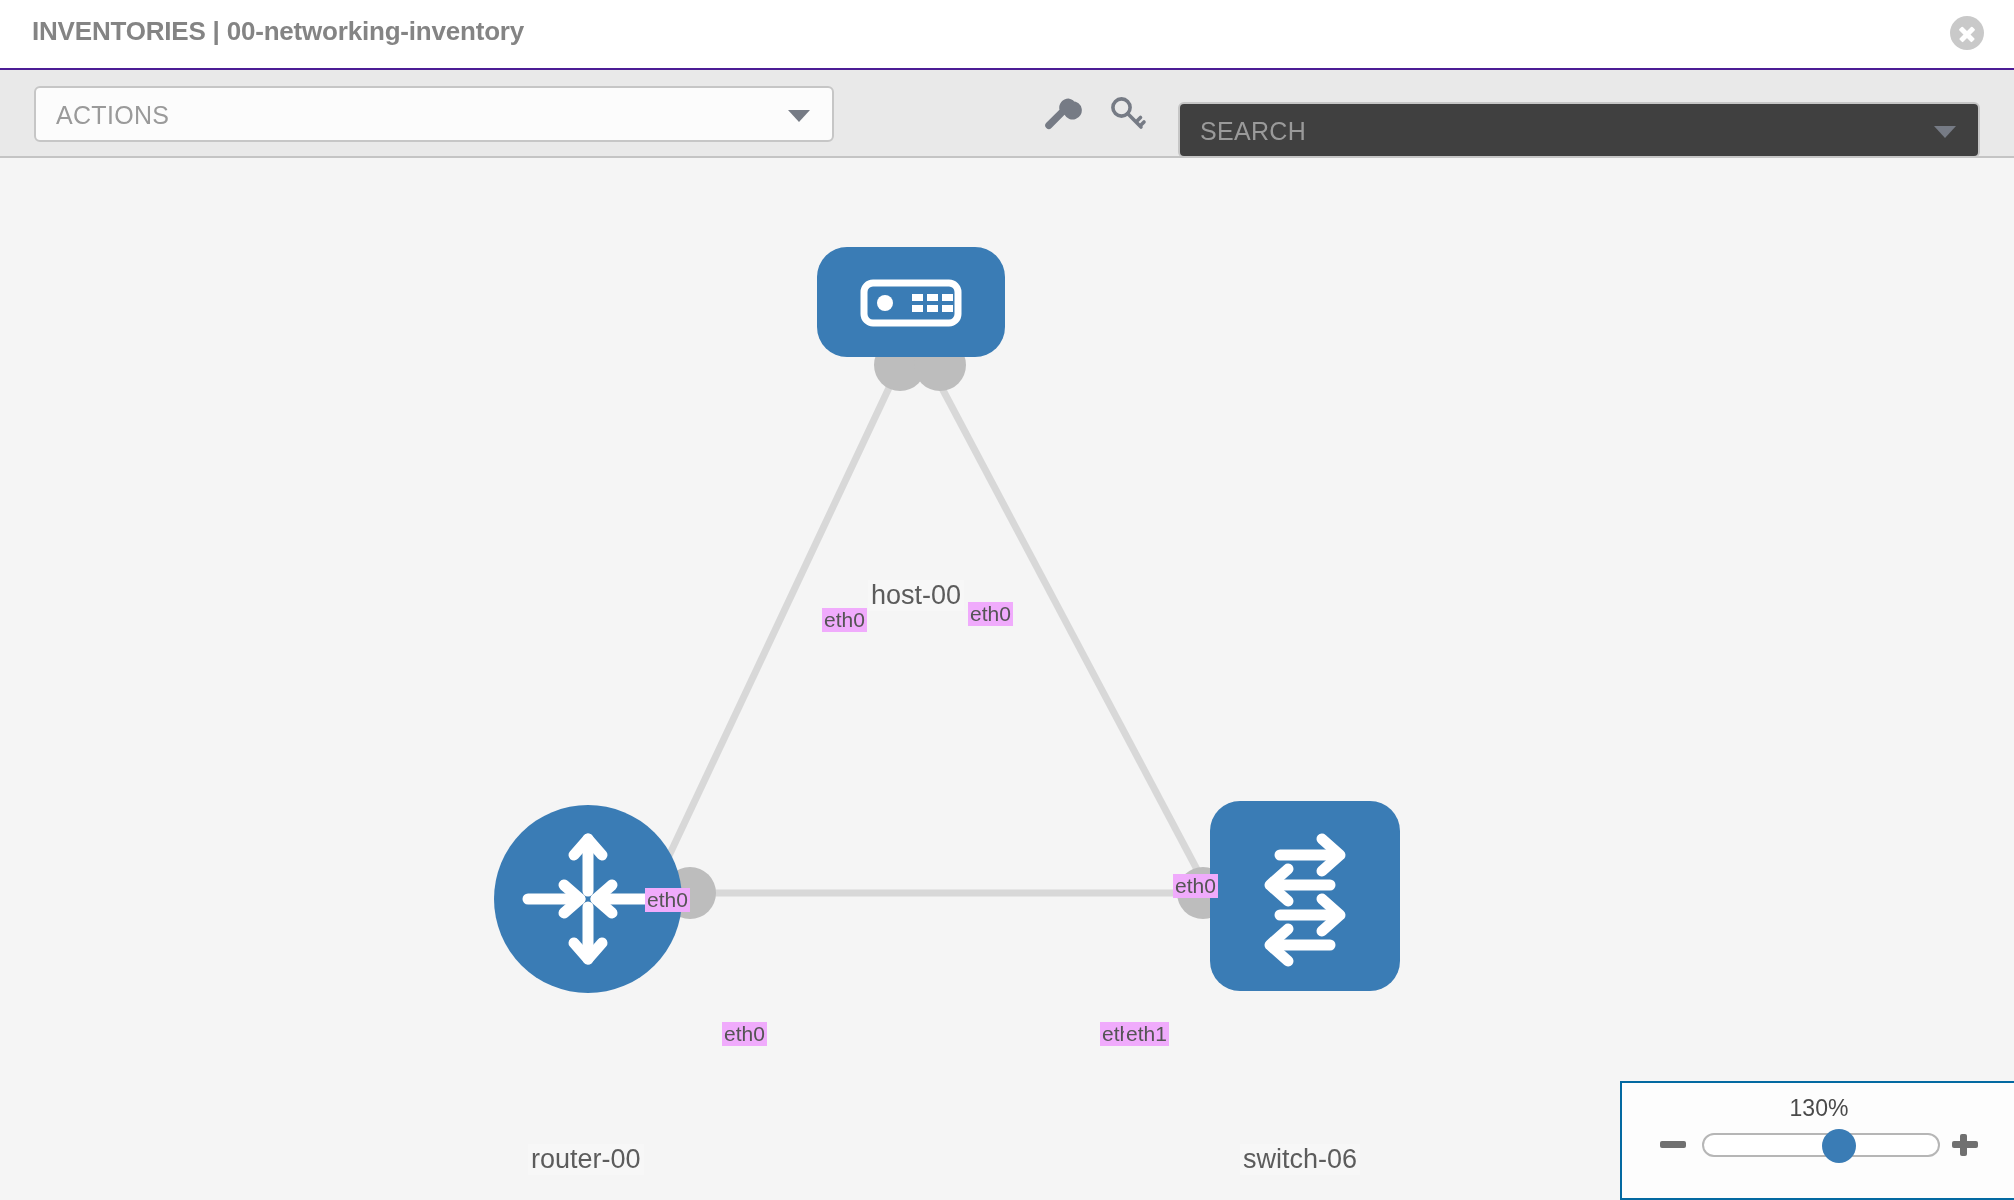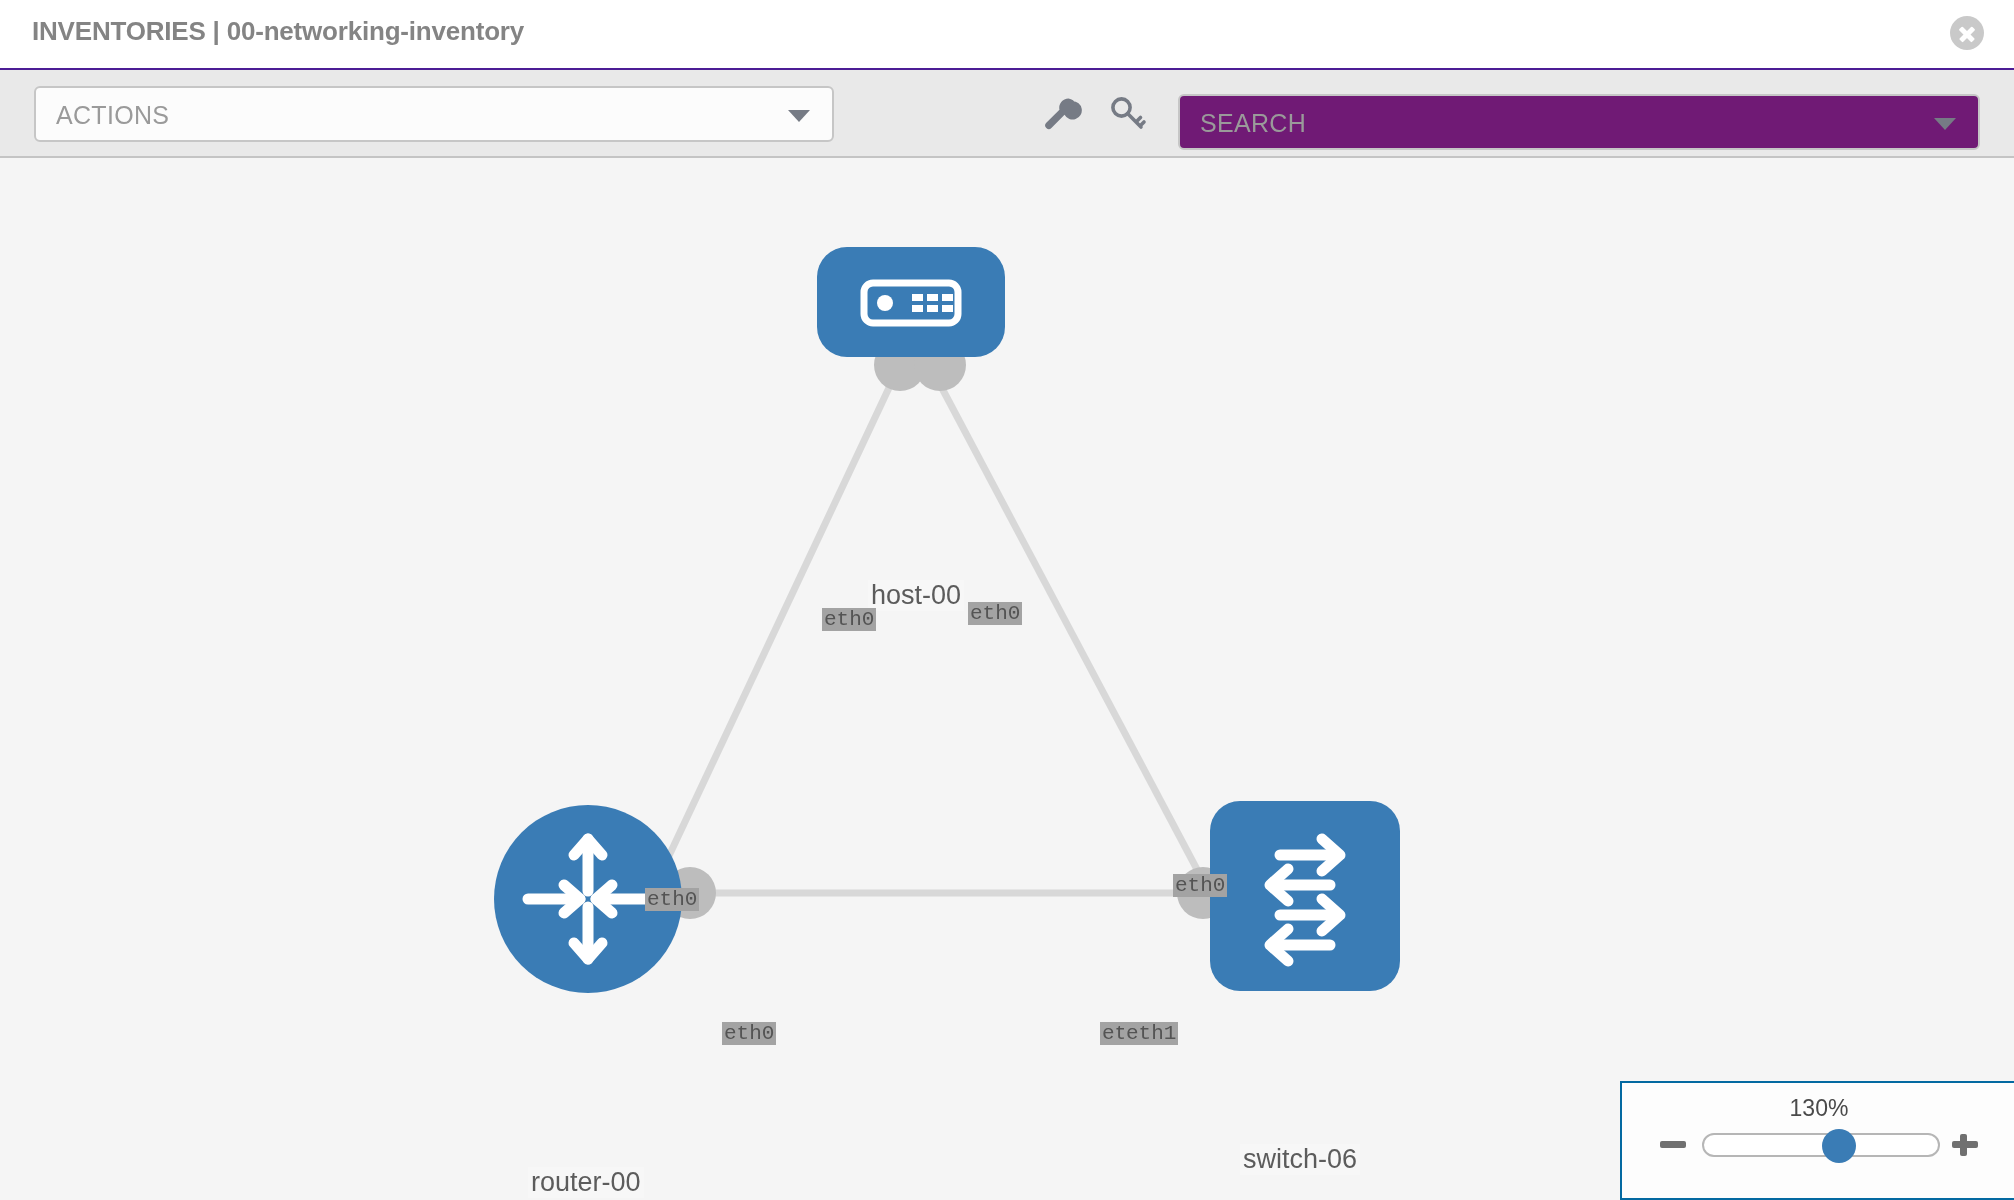--- a/index.html
+++ b/index.html
@@ -72,23 +72,23 @@
   .actions-select .caret { right: 22px; top: 22px; }
 
   .tool-icon {
     position: absolute; top: 22px;
     width: 44px; height: 44px; cursor: pointer;
   }
   .tool-icon.wrench { left: 1038px; }
   .tool-icon.key    { left: 1106px; }
 
   .search-box {
-    position: absolute; left: 1178px; top: 24px;
+    position: absolute; left: 1178px; top: 32px;
     width: 802px; height: 56px;
-    background: #701a75;
+    background: #404040;
     border: 2px solid #c6c6c6;
     border-radius: 6px;
     cursor: text;
   }
   .search-box .label {
     position: absolute; left: 20px; top: 13px;
     font-size: 25px; color: #9a9a9a;
     letter-spacing: 0.3px;
   }
   .search-box .caret { right: 22px; top: 22px; }
@@ -112,24 +112,23 @@
     font-size: 27px;
     color: #5c5c5c;
     background: #f7f7f7;
     white-space: nowrap;
     padding: 0 3px;
   }
   .iface-label {
     position: absolute;
     font-size: 21px;
     color: #545454;
-    background: #a3a3a3;
+    background: #f0abfc;
     white-space: nowrap;
     padding: 0 2px;
-    font-family: Liberation Mono, monospace;
   }
 
   
   .zoom-panel {
     position: absolute; left: 1620px; top: 1081px;
     width: 468px; height: 119px;
     background: #fdfdfd;
     border: 2px solid #0369a1;
   }
   .zoom-level {
@@ -276,21 +275,21 @@
           <path d="M78 68 L60 84 L78 100"></path>
         <path d="M70 114 H128"></path>
           <path d="M112 98 L130 114 L112 130"></path>
         <path d="M120 144 H62"></path>
           <path d="M78 128 L60 144 L78 160"></path>
       </g>
     </svg>
   </div>
 
   <div class="node-label" style="left:868px; top:420px;">host-00</div>
-  <div class="node-label" style="left:528px; top:1007px;">router-00</div>
+  <div class="node-label" style="left:528px; top:984px;">router-00</div>
   <div class="node-label" style="left:1240px; top:984px;">switch-06</div>
 
   <div class="iface-label" style="left:822px; top:448px;">eth0</div>
   <div class="iface-label" style="left:968px; top:442px;">eth0</div>
   <div class="iface-label" style="left:645px; top:728px;">eth0</div>
   <div class="iface-label" style="left:1173px; top:714px;">eth0</div>
   <div class="iface-label" style="left:722px; top:862px;">eth0</div>
   <div class="iface-label" style="left:1100px; top:862px;">eth0</div>
   <div class="iface-label" style="left:1124px; top:862px;">eth1</div>
 

